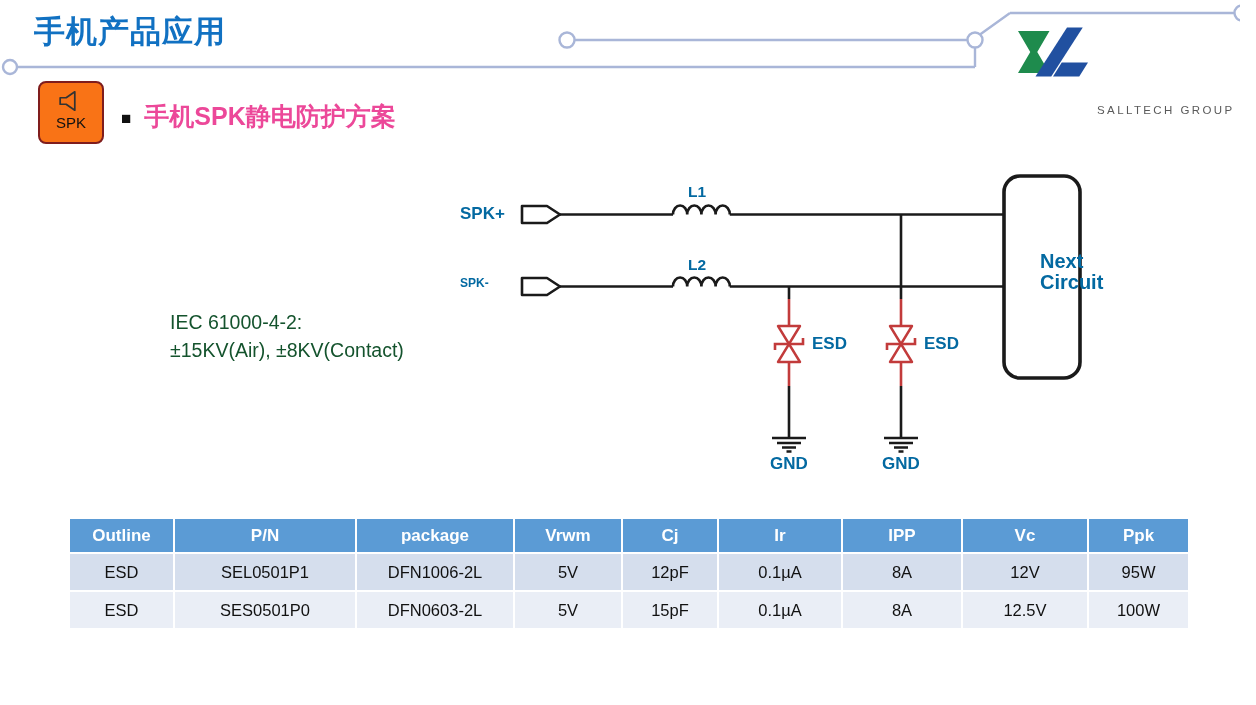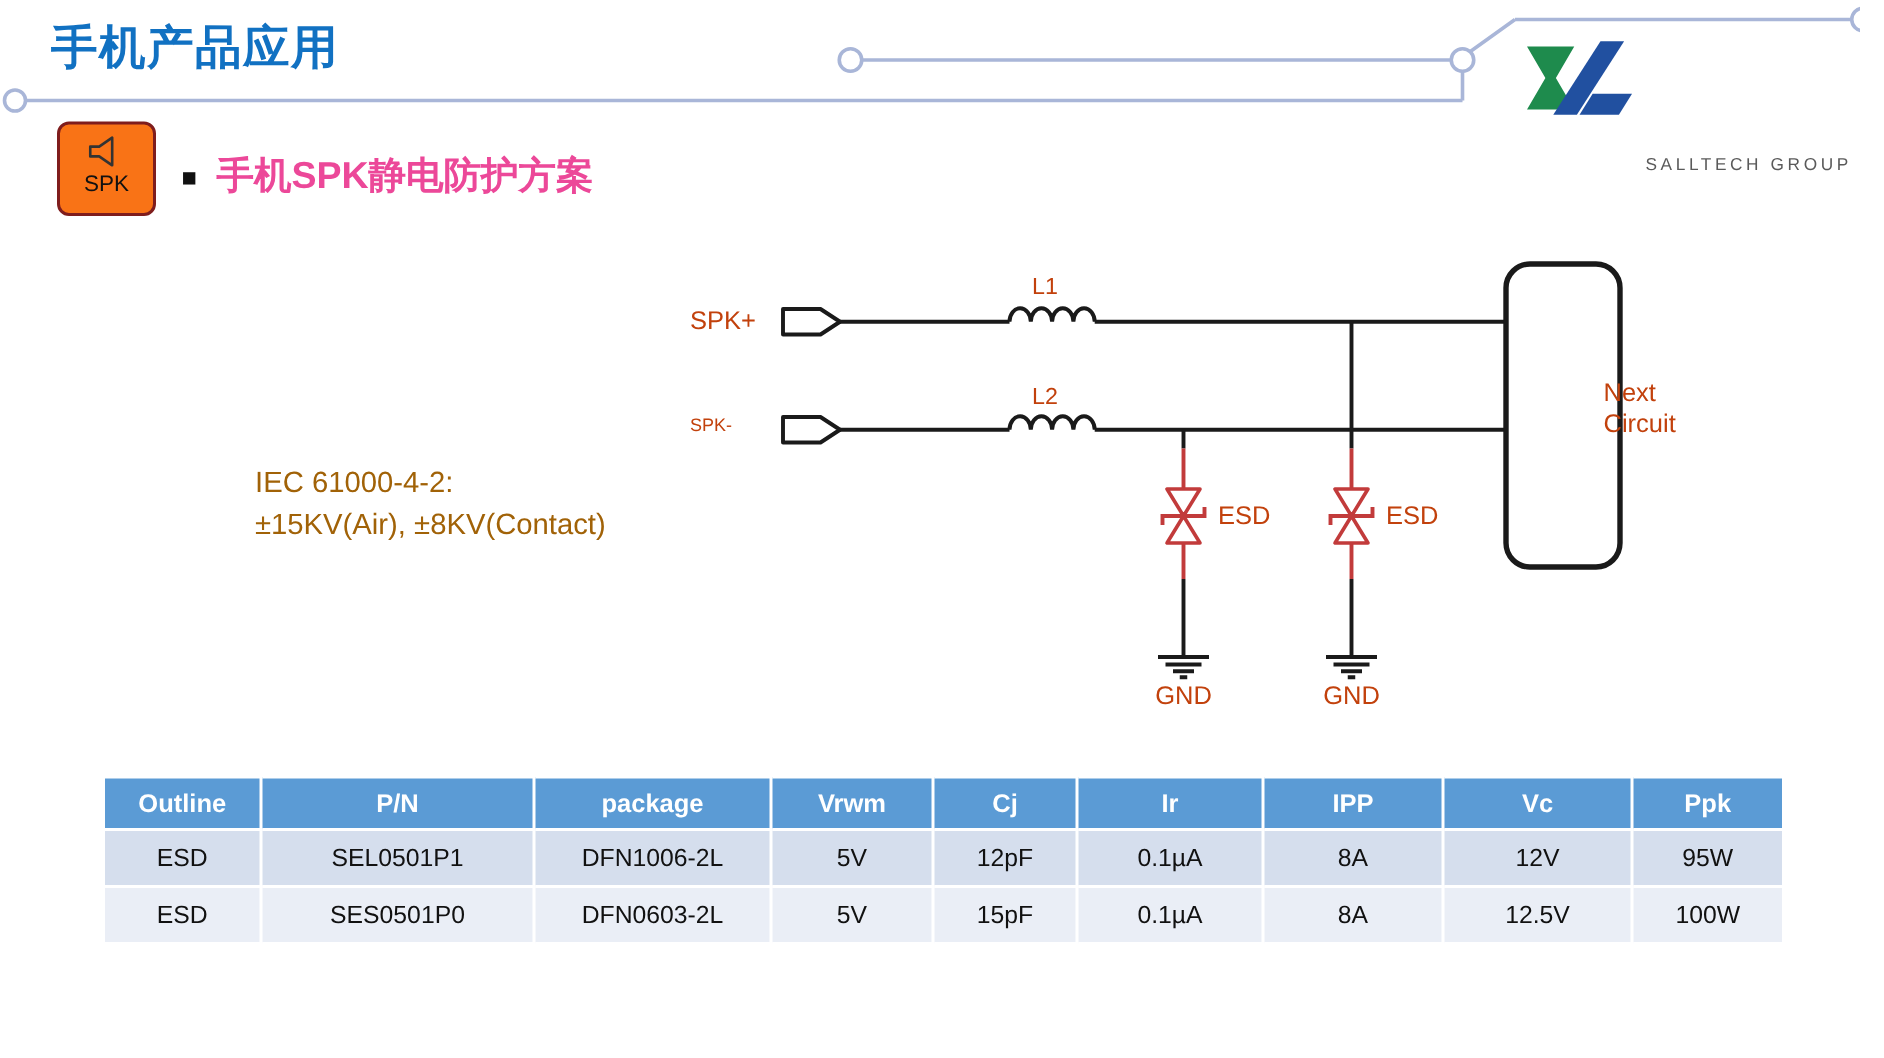--- a/index.html
+++ b/index.html
@@ -20,38 +20,38 @@
   
   #spk-box{left:38px;top:81px;width:62px;height:59px;border:2px solid #7f1d1d;border-radius:8px;
            background:#f97316;display:flex;flex-direction:column;align-items:center;}
   #spk-box svg{margin-top:7px;}
   #spk-label{font-size:15px;color:#111;margin-top:2px;}
   
   #section-heading{left:121px;top:100px;display:flex;align-items:center;gap:13px;}
   #section-bullet{font-size:17px;line-height:1;color:#111;margin-top:3px;}
   #section-title{font-size:25px;font-weight:bold;color:#ec4899;}
   
-  #std-note{left:170px;top:308px;font-size:19.5px;line-height:28px;color:#a16207;}
+  #std-note{left:170px;top:308px;font-size:19.5px;line-height:28px;color:#14532d;}
   
   .wire{stroke:var(--wire,#1A1A1A);stroke-width:2.6;fill:none;}
   .conn{fill:#fff;stroke:var(--wire,#1A1A1A);stroke-width:2.6;stroke-linejoin:round;}
   .esdline{stroke:var(--diode-red,#C23B3B);stroke-width:2.6;fill:none;}
   .esdshape{stroke:var(--diode-red,#C23B3B);stroke-width:2.4;fill:#fff;stroke-linejoin:round;}
   .nextbox{fill:#fff;stroke:var(--wire,#1A1A1A);stroke-width:3.6;}
   
-  .clabel{font-weight:normal;color:#c2410c;}
+  .clabel{font-weight:bold;color:#0369a1;}
   #lbl-spk-plus{left:460px;top:204px;font-size:17px;}
   #lbl-spk-minus{left:460px;top:276px;font-size:12px;}
   #lbl-l1{left:688px;top:183px;font-size:15.5px;}
   #lbl-l2{left:688px;top:256px;font-size:15.5px;}
   #lbl-esd1{left:812px;top:334px;font-size:17px;}
   #lbl-esd2{left:924px;top:334px;font-size:17px;}
   #lbl-gnd1{left:759px;top:454px;width:60px;text-align:center;font-size:17px;}
   #lbl-gnd2{left:871px;top:454px;width:60px;text-align:center;font-size:17px;}
-  #lbl-next{left:1069px;top:251px;font-size:17px;line-height:21px;}
+  #lbl-next{left:1040px;top:251px;font-size:20px;line-height:21px;}
   
   #spec-table{position:absolute;left:68px;top:517px;width:1120px;border-collapse:collapse;
               table-layout:fixed;}
   #spec-table th{background:var(--table-header-bg,#5B9BD5);color:var(--table-header-text,#fff);
                  font-size:17px;font-weight:bold;height:33px;border:2.5px solid #fff;
                  padding:0;text-align:center;}
   #spec-table td{background:var(--table-row-odd,#D5DEED);font-size:16.5px;color:#111;height:36px;
                  border:2.5px solid #fff;text-align:center;padding:0;font-weight:normal;}
   #spec-table tr[data-name="table-row-2"] td{background:var(--table-row-even,#EAEEF6);}
 </style>

